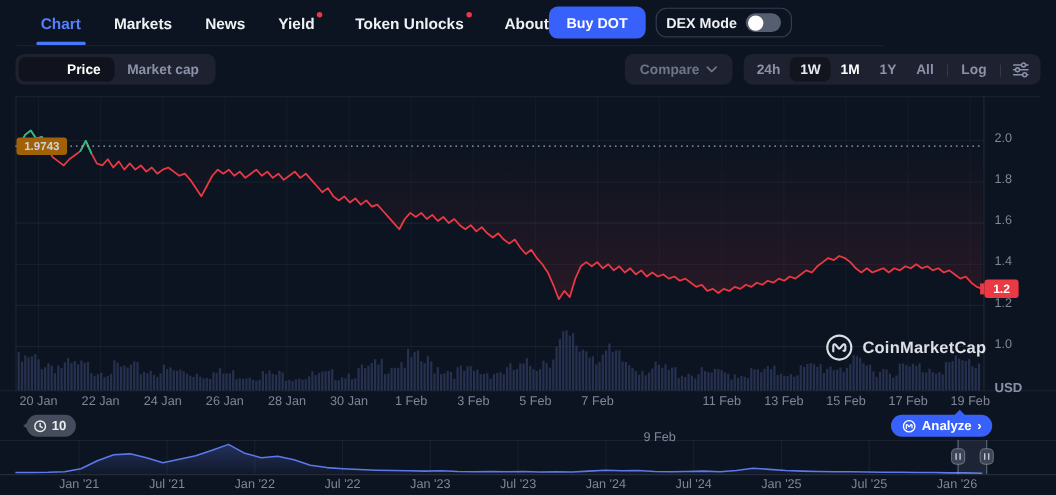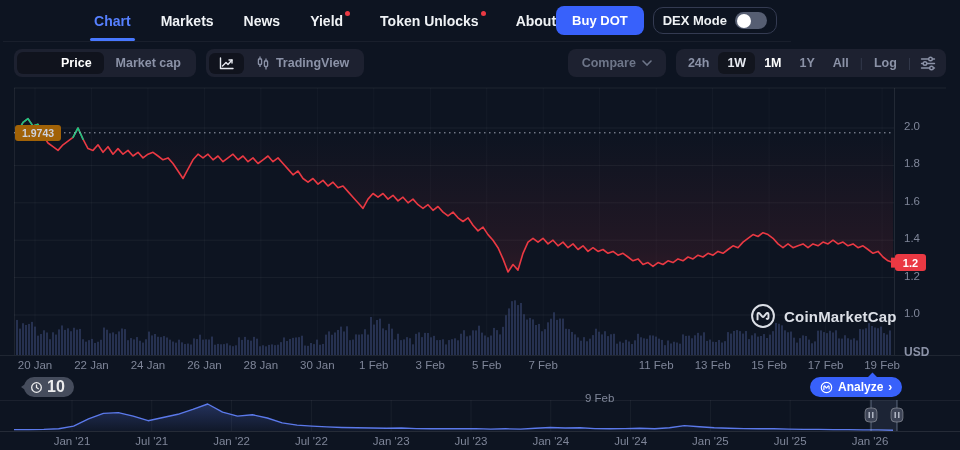--- a/index.html
+++ b/index.html
@@ -3,22 +3,22 @@
 <meta charset="utf-8">
 <style>
   * { margin:0; padding:0; box-sizing:border-box; }
   html,body { background:#0d1421; }
   .stage {
     position:relative; width:960px; height:450px; overflow:hidden;
     background:#0d1421; font-family:"Liberation Sans", sans-serif;
     color:#eff2f5; -webkit-font-smoothing:antialiased;
   }
   
-  .navbar { position:absolute; top:0; left:3px; width:788px; height:42px;
-    display:flex; align-items:center; justify-content:flex-end;
+  .navbar { position:absolute; top:0; left:15px; width:788px; height:42px;
+    display:flex; align-items:center; justify-content:flex-start;
     border-bottom:1px solid rgba(255,255,255,0.05); }
   .nav-tabs { display:flex; align-items:center; gap:30px; padding-left:22px; height:100%; }
   .navtab { position:relative; background:none; border:none; color:#eff2f5;
     font-family:inherit; font-size:14px; font-weight:700; height:100%;
     display:flex; align-items:center; cursor:pointer; }
   .navtab.active { color:#5680ff; }
   .navtab.active::after { content:""; position:absolute; left:-4px; right:-4px; bottom:0;
     height:3px; border-radius:2px; background:#4878ff; }
   .navtab .dot { width:5px; height:5px; border-radius:50%; background:#ea3943;
     margin-left:2px; transform:translateY(-7px); }
@@ -59,21 +59,21 @@
     font-size:10.5px; font-weight:700; border-radius:3px; padding:2px 7px; line-height:12px; }
   .price-badge { position:absolute; top:254px; left:895px; width:31px; height:17px;
     background:#ea3943; color:#fff; border-radius:3px; font-size:11px; font-weight:700;
     display:flex; align-items:center; justify-content:center; }
   .usd { position:absolute; top:345px; left:904px; font-size:12px; font-weight:700; color:#8b92a7; }
   .watermark { position:absolute; top:303px; left:750px; display:flex; align-items:center;
     gap:8px; opacity:0.95; }
   .watermark span { font-size:15px; font-weight:700; color:#e7eaf1; letter-spacing:0.2px; }
   .hist-badge { position:absolute; top:377px; left:24px; height:20px; display:flex;
     align-items:center; gap:4px; background:#4a5161; border-radius:10px; padding:0 9px 0 6px;
-    color:#fff; font-size:16px; font-weight:700; opacity:0.92; }
+    color:#fff; font-size:12px; font-weight:700; opacity:0.92; }
   .hist-badge::before { content:""; position:absolute; left:-8px; top:5px;
     border:5px solid transparent; border-right:7px solid #4a5161; }
   .analyze { position:absolute; top:377px; left:810px; height:20px; display:flex;
     align-items:center; gap:5px; background:#3861fb; border:none; border-radius:10px;
     padding:0 10px; color:#fff; font-family:inherit; font-size:12px; font-weight:700; cursor:pointer; }
   .analyze::before { content:""; position:absolute; top:-3px; right:26px; width:7px; height:7px;
     background:#3861fb; transform:rotate(45deg); }
   .analyze .chev { font-size:12px; font-weight:700; }
 </style>
 </head>
@@ -112,40 +112,20 @@
             <span class="knob"></span>
           </span>
       </div>
     </div>
   </header>
 
   <div class="toolbar">
     <div class="seg">
       <button class="seg-item active">Price</button>
       <button class="seg-item">Market cap</button>
-    </div>
-    <div class="seg">
-      <button class="seg-item active" style="padding:4px 10px;">
-        <svg width="15" height="13" viewBox="0 0 15 13" fill="none" stroke="#e6e9f0" stroke-width="1.4" stroke-linecap="round" stroke-linejoin="round">
-            <path d="M1.5 1v10.5H14"></path>
-            <path d="M3.5 9 7 5.5l2 2L13 3"></path>
-            <path d="M13 6V3h-3"></path>
-          </svg>
-      </button>
-      <button class="seg-item">
-        <svg width="14" height="14" viewBox="0 0 14 14" fill="none" stroke="#8b92a7" stroke-width="1.3">
-            <line x1="4" y1="0.5" x2="4" y2="3"></line>
-            <rect x="2.4" y="3" width="3.2" height="5.5" rx="0.8"></rect>
-            <line x1="4" y1="8.5" x2="4" y2="11"></line>
-            <line x1="10" y1="2.5" x2="10" y2="5"></line>
-            <rect x="8.4" y="5" width="3.2" height="5.5" rx="0.8"></rect>
-            <line x1="10" y1="10.5" x2="10" y2="13.5"></line>
-          </svg>
-        <span>TradingView</span>
-      </button>
     </div>
     <div class="toolbar-right">
       <button class="compare">
         <span>Compare</span>
         <svg width="10" height="6" viewBox="0 0 10 6" fill="none" stroke="#6e7689" stroke-width="1.6" stroke-linecap="round">
             <path d="M1 1l4 4 4-4"></path>
           </svg>
       </button>
       <div class="seg ranges" id="ranges">
           <button class="range">24h</button>

